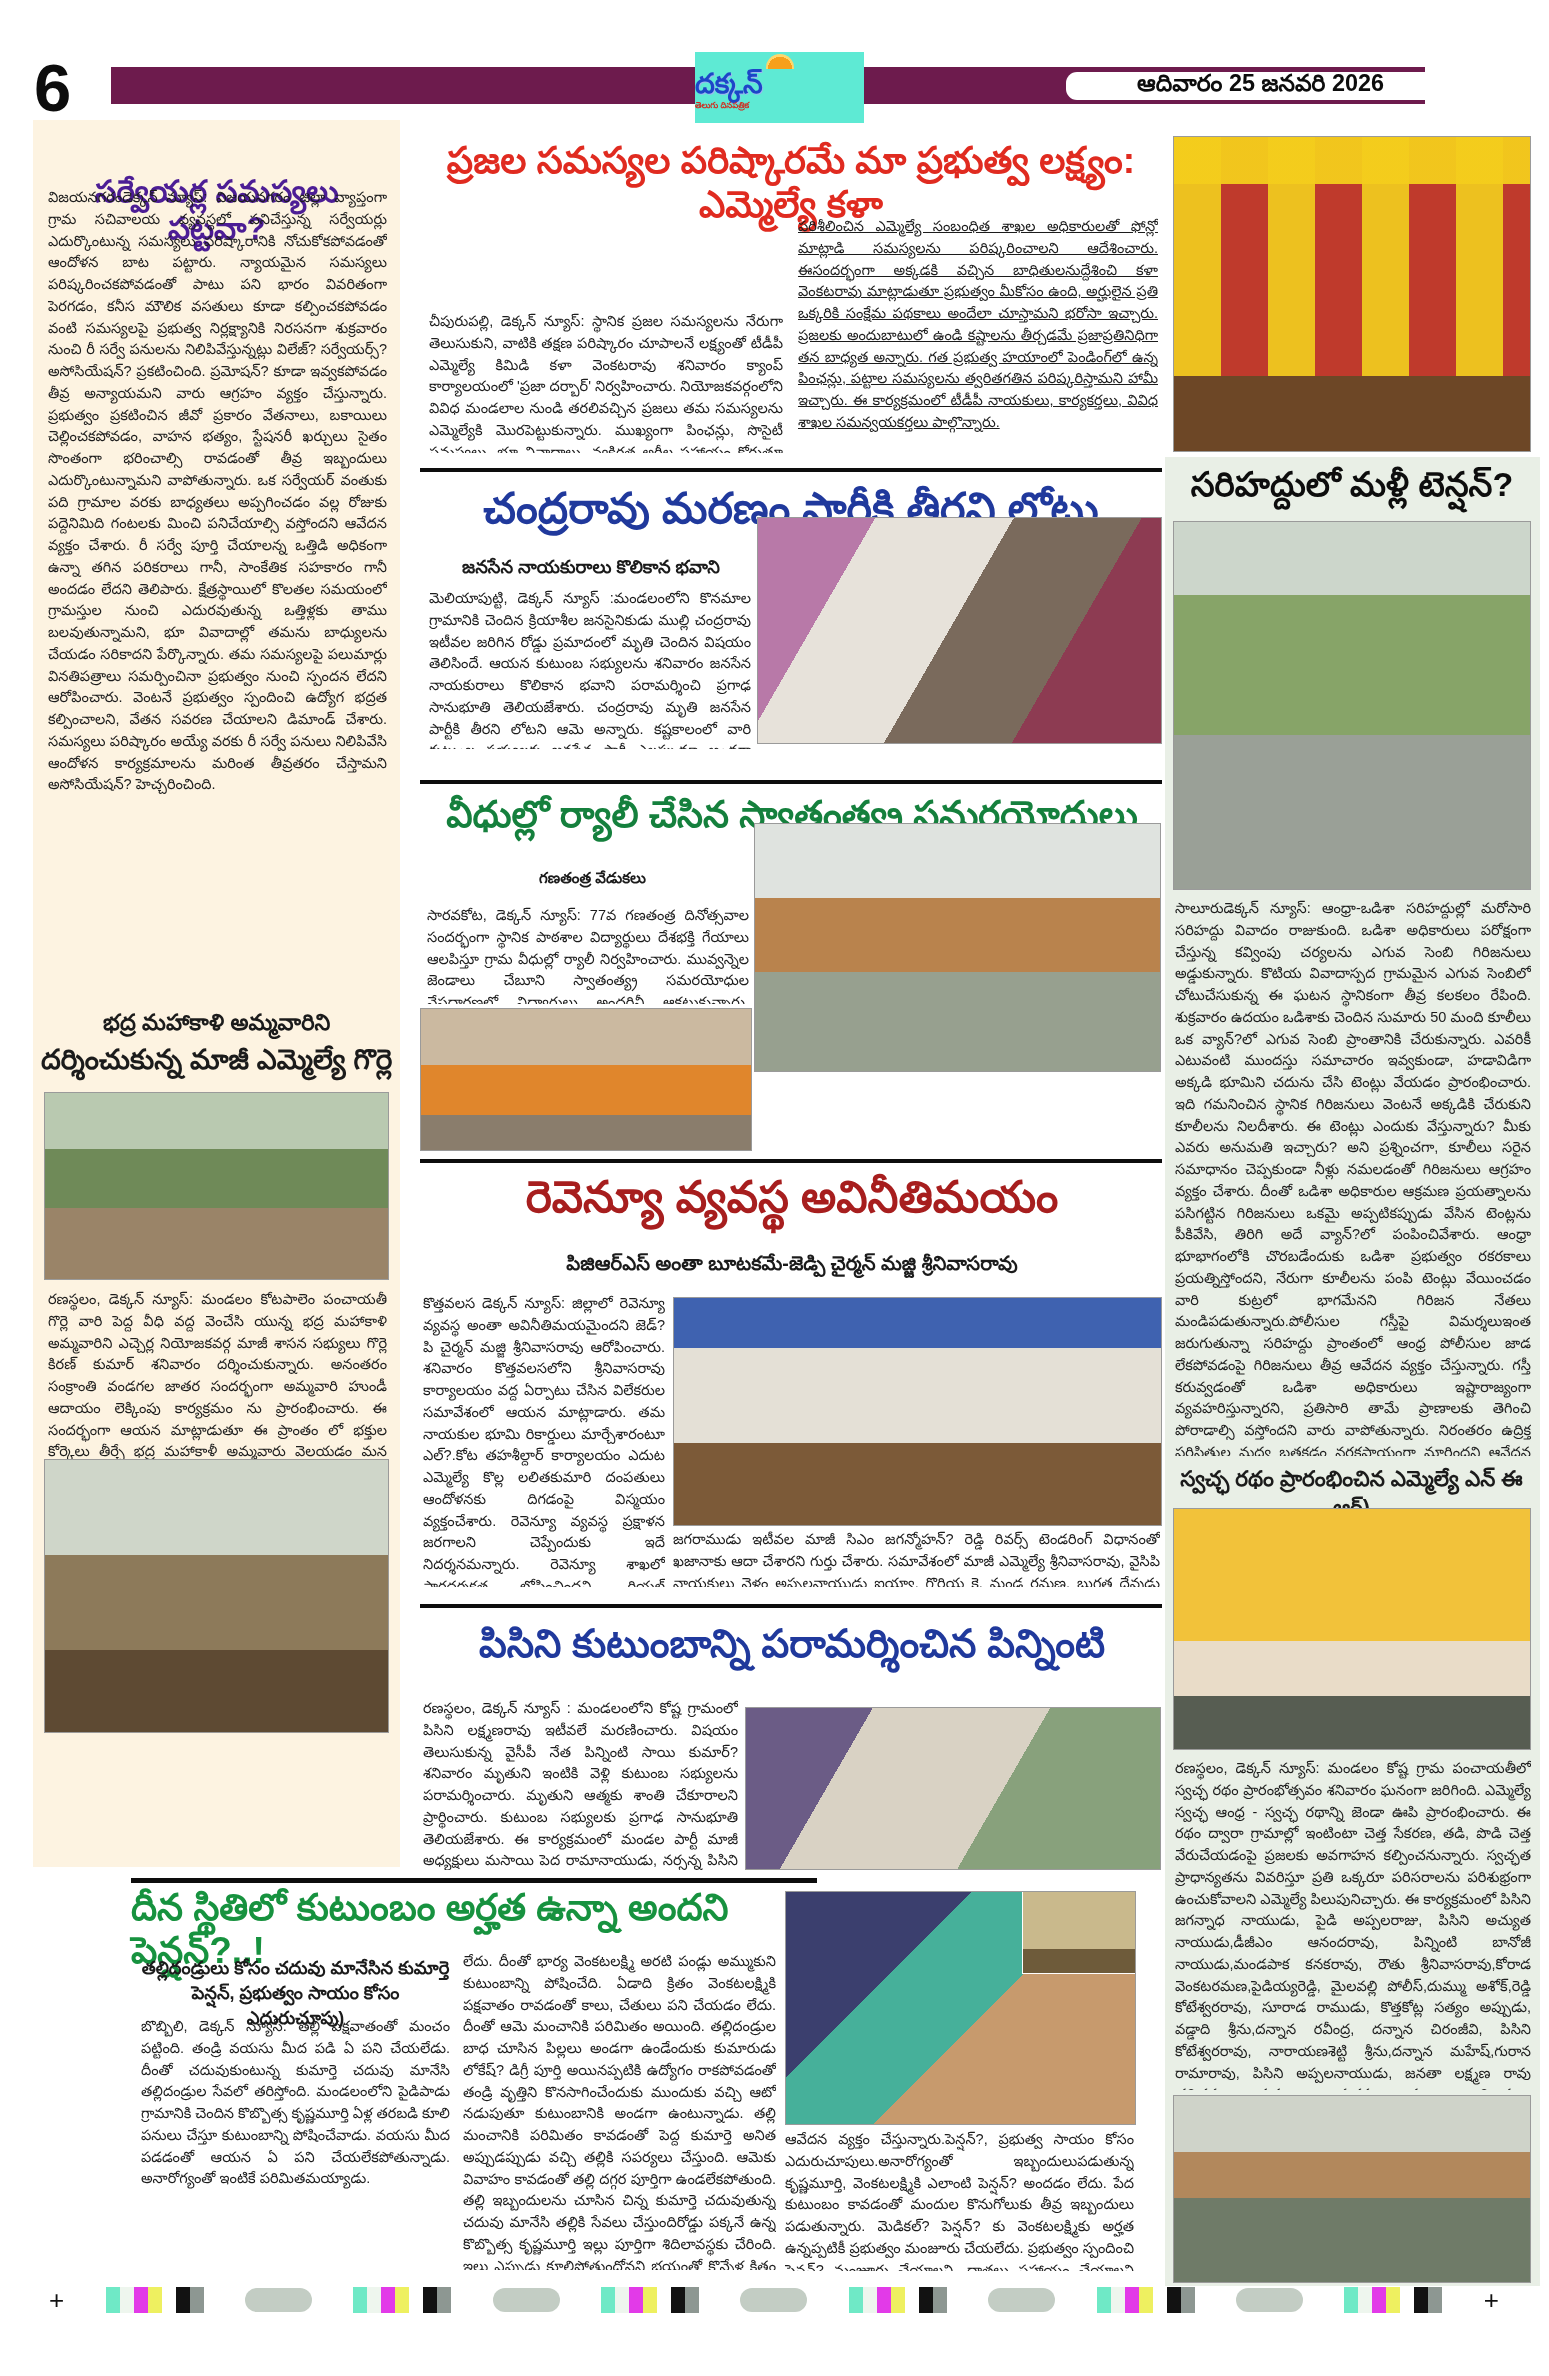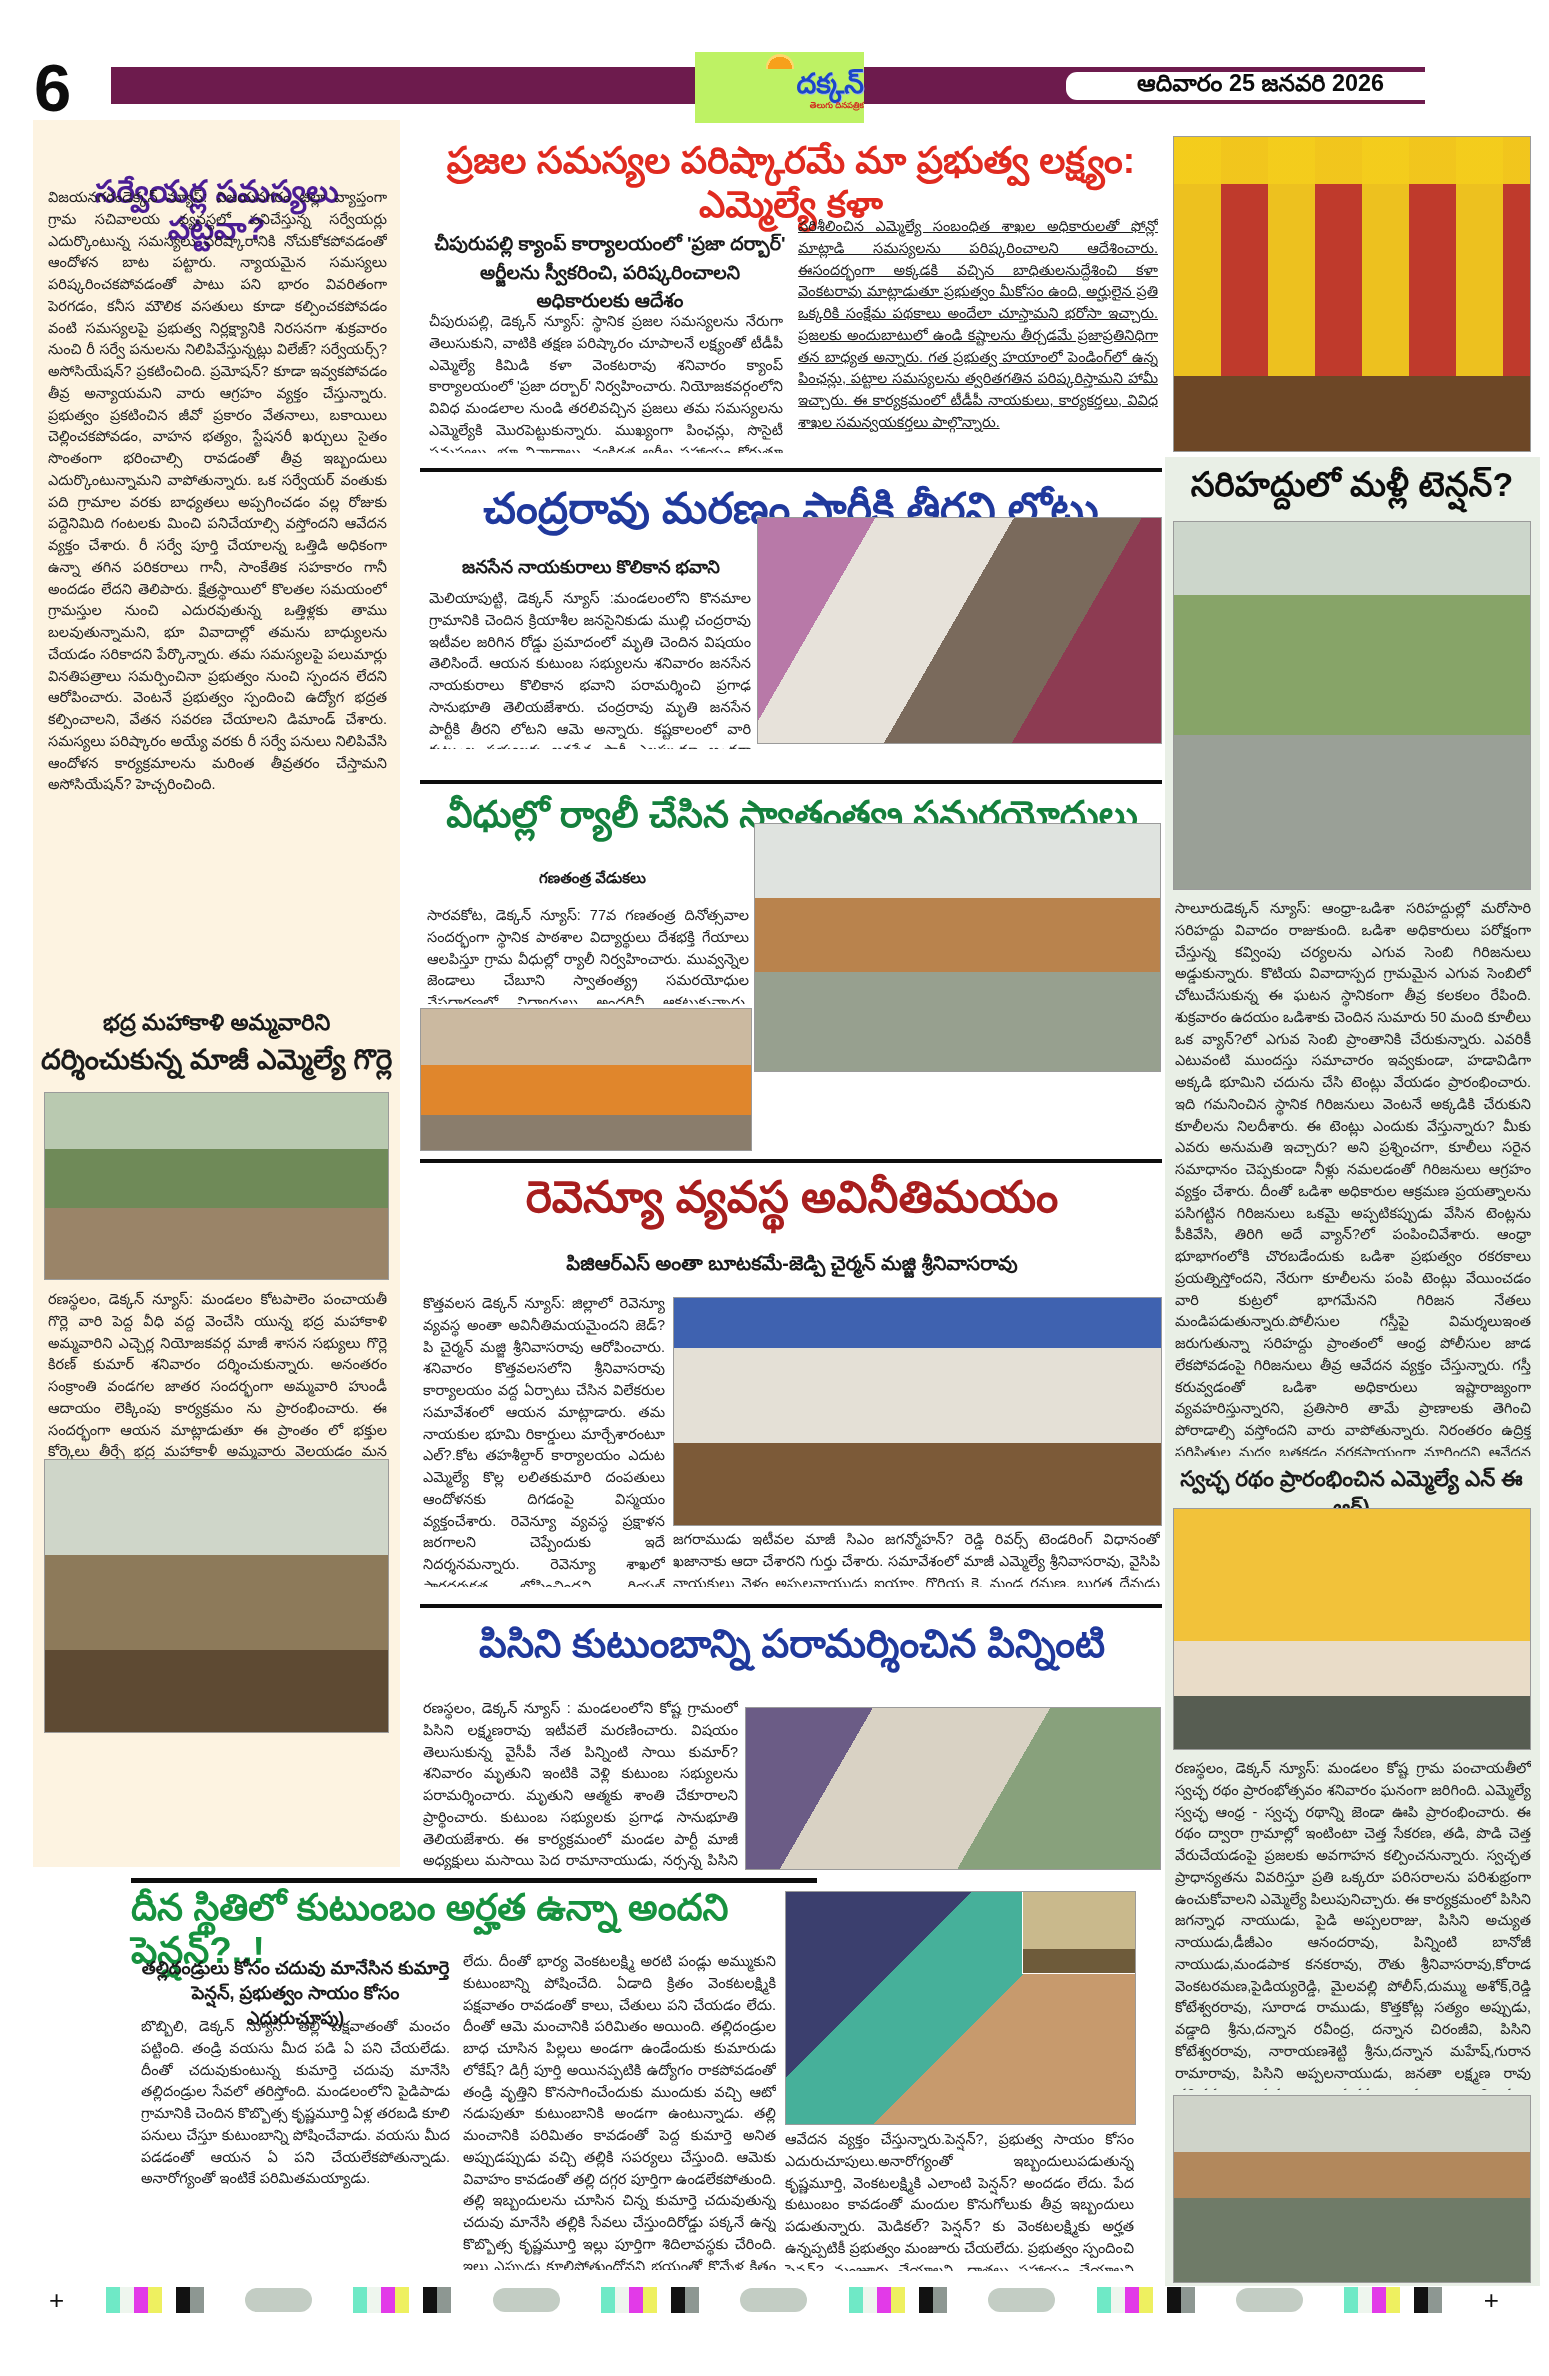--- a/index.html
+++ b/index.html
@@ -2,21 +2,21 @@
 <html style="font-size:15px"><head>
 <meta charset="utf-8">
 <style>
   html,body{margin:0;padding:0;background:#ffffff;}
   body{font-family:"Liberation Sans","DejaVu Sans",sans-serif;color:#1b1b1b;}
   #page{position:relative;width:1550px;height:2377px;background:#ffffff;overflow:hidden;}
 
   
   .pageno{position:absolute;left:34px;top:54px;font-size:67px;font-weight:bold;color:#0d0d0d;line-height:1;}
   .mastbar{position:absolute;left:111px;top:67px;width:1314px;height:37px;background:#6d1b4d;}
-  .logobox{position:absolute;left:695px;top:52px;width:169px;height:71px;background:#bef264;text-align:right;z-index:2;}
+  .logobox{position:absolute;left:695px;top:52px;width:169px;height:71px;background:#5eead4;text-align:left;z-index:2;}
   .sun{width:28px;height:15px;margin:1.9px auto 0;background:radial-gradient(circle at 50% 100%,#f7a01b 0 60%,#ffd76b 60% 100%);border-radius:14px 14px 0 0;}
   .logotext{font-size:28px;font-weight:bold;color:#1c46c8;line-height:1.1;text-shadow:0.9px 0.9px 0 #9db7f0;}
   .logotag{font-size:8.4px;color:#d22a1e;font-weight:bold;}
   .datebox{position:absolute;left:1066px;top:72px;width:389px;height:28px;background:#ffffff;z-index:2;
            display:flex;align-items:center;justify-content:center;font-size:23.4px;font-weight:bold;color:#0d0d0d;border-radius:11px;}
 
   
   .body-txt{font-size:14.5px;line-height:1.5;text-align:justify;color:#1c1c1c;overflow:hidden;word-break:break-word;}
   .rule{position:absolute;background:#0d0d0d;}
   .photo{position:absolute;border:0.9px solid #9a9a9a;overflow:hidden;}
@@ -151,24 +151,20 @@
     <span>పెన్షన్, ప్రభుత్వం సాయం కోసం ఎదురుచూపు)</span>
   </div>
   <div class="pen-c1 body-txt">బొబ్బిలి, డెక్కన్ న్యూస్: తల్లి పక్షవాతంతో మంచం పట్టింది. తండ్రి వయసు మీద పడి ఏ పని చేయలేడు. దీంతో చదువుకుంటున్న కుమార్తె చదువు మానేసి తల్లిదండ్రుల సేవలో తరిస్తోంది. మండలంలోని పైడిపాడు గ్రామానికి చెందిన కొబ్బొత్స కృష్ణమూర్తి ఏళ్ల తరబడి కూలి పనులు చేస్తూ కుటుంబాన్ని పోషించేవాడు. వయసు మీద పడడంతో ఆయన ఏ పని చేయలేకపోతున్నాడు. అనారోగ్యంతో ఇంటికే పరిమితమయ్యాడు.</div>
   <div class="pen-c2 body-txt">లేదు. దీంతో భార్య వెంకటలక్ష్మి అరటి పండ్లు అమ్ముకుని కుటుంబాన్ని పోషించేది. ఏడాది క్రితం వెంకటలక్ష్మికి పక్షవాతం రావడంతో కాలు, చేతులు పని చేయడం లేదు. దీంతో ఆమె మంచానికి పరిమితం అయింది. తల్లిదండ్రుల బాధ చూసిన పిల్లలు అండగా ఉండేందుకు కుమారుడు లోకేష్? డిగ్రీ పూర్తి అయినప్పటికి ఉద్యోగం రాకపోవడంతో తండ్రి వృత్తిని కొనసాగించేందుకు ముందుకు వచ్చి ఆటో నడుపుతూ కుటుంబానికి అండగా ఉంటున్నాడు. తల్లి మంచానికి పరిమితం కావడంతో పెద్ద కుమార్తె అనిత అప్పుడప్పుడు వచ్చి తల్లికి సపర్యలు చేస్తుంది. ఆమెకు వివాహం కావడంతో తల్లి దగ్గర పూర్తిగా ఉండలేకపోతుంది. తల్లి ఇబ్బందులను చూసిన చిన్న కుమార్తె చదువుతున్న చదువు మానేసి తల్లికి సేవలు చేస్తుందిరోడ్డు పక్కనే ఉన్న కొబ్బొత్స కృష్ణమూర్తి ఇల్లు పూర్తిగా శిదిలావస్థకు చేరింది. ఇల్లు ఎప్పుడు కూలిపోతుందోనని భయంతో కొన్నేళ్ల క్రితం ఇల్లు ఖాళీ చేసి ఇంటి ముందు రోడ్డు పక్కన సాగునీటి కాలువ గట్టుపై పూరిపాక వేసుకుని నివాసం ఉంటున్నారు. వర్షాలు కురిసినా, గాలులు వీచినా భయంతో ఆ పూరింట్లో నివాసం ఉంటున్నామని వారంతా</div>
   <div class="photo ph-feed">
     <div class="inset"></div>
   </div>
   <div class="pen-c3 body-txt">ఆవేదన వ్యక్తం చేస్తున్నారు.పెన్షన్?, ప్రభుత్వ సాయం కోసం ఎదురుచూపులు.అనారోగ్యంతో ఇబ్బందులుపడుతున్న కృష్ణమూర్తి, వెంకటలక్ష్మికి ఎలాంటి పెన్షన్? అందడం లేదు. పేద కుటుంబం కావడంతో మందుల కొనుగోలుకు తీవ్ర ఇబ్బందులు పడుతున్నారు. మెడికల్? పెన్షన్? కు వెంకటలక్ష్మికు అర్హత ఉన్నప్పటికీ ప్రభుత్వం మంజూరు చేయలేదు. ప్రభుత్వం స్పందించి పెన్షన్? మంజూరు చేయాలని, దాతలు సహాయం చేయాలని వలువురు కోరుతున్నారు.</div>
 
   <div class="a-h-red">ప్రజల సమస్యల పరిష్కారమే మా ప్రభుత్వ లక్ష్యం: ఎమ్మెల్యే కళా</div>
-  <div class="a-sub">
-    <span>చీపురుపల్లి క్యాంప్ కార్యాలయంలో 'ప్రజా దర్బార్'</span><br>
-    <span>అర్జీలను స్వీకరించి, పరిష్కరించాలని అధికారులకు ఆదేశం</span>
-  </div>
   <div class="a-c1 body-txt">చీపురుపల్లి, డెక్కన్ న్యూస్: స్థానిక ప్రజల సమస్యలను నేరుగా తెలుసుకుని, వాటికి తక్షణ పరిష్కారం చూపాలనే లక్ష్యంతో టీడీపీ ఎమ్మెల్యే కిమిడి కళా వెంకటరావు శనివారం క్యాంప్ కార్యాలయంలో 'ప్రజా దర్బార్' నిర్వహించారు. నియోజకవర్గంలోని వివిధ మండలాల నుండి తరలివచ్చిన ప్రజలు తమ సమస్యలను ఎమ్మెల్యేకి మొరపెట్టుకున్నారు. ముఖ్యంగా పింఛన్లు, సొసైటీ సమస్యలు, భూ వివాదాలు, వ్యక్తిగత అర్జీల సహాయం కోరుతూ ప్రజలు పెద్ద ఎత్తున అర్జీలు సమర్పించారు. వచ్చిన ప్రతి అర్జీని క్షుణ్ణంగా</div>
   <div class="a-c2 body-txt">పరిశీలించిన ఎమ్మెల్యే సంబంధిత శాఖల అధికారులతో ఫోన్లో మాట్లాడి సమస్యలను పరిష్కరించాలని ఆదేశించారు. ఈసందర్భంగా అక్కడకి వచ్చిన బాధితులనుద్దేశించి కళా వెంకటరావు మాట్లాడుతూ ప్రభుత్వం మీకోసం ఉంది, అర్హులైన ప్రతి ఒక్కరికి సంక్షేమ పథకాలు అందేలా చూస్తామని భరోసా ఇచ్చారు. ప్రజలకు అందుబాటులో ఉండి కష్టాలను తీర్చడమే ప్రజాప్రతినిధిగా తన బాధ్యత అన్నారు. గత ప్రభుత్వ హయాంలో పెండింగ్‌లో ఉన్న పింఛన్లు, పట్టాల సమస్యలను త్వరితగతిన పరిష్కరిస్తామని హామీ ఇచ్చారు. ఈ కార్యక్రమంలో టీడీపీ నాయకులు, కార్యకర్తలు, వివిధ శాఖల సమన్వయకర్తలు పాల్గొన్నారు.</div>
   <div class="photo ph-tdp"></div>
   <div class="rule rule-a"></div>
 
   <div class="b-h">చంద్రరావు మరణం పార్టీకి తీరని లోటు</div>
   <div class="b-sub">జనసేన నాయకురాలు కొలికాన భవాని</div>
   <div class="b-body body-txt">మెలియాపుట్టి, డెక్కన్ న్యూస్ :మండలంలోని కొనమాల గ్రామానికి చెందిన క్రియాశీల జనసైనికుడు ముల్లి చంద్రరావు ఇటీవల జరిగిన రోడ్డు ప్రమాదంలో మృతి చెందిన విషయం తెలిసిందే. ఆయన కుటుంబ సభ్యులను శనివారం జనసేన నాయకురాలు కొలికాన భవాని పరామర్శించి ప్రగాఢ సానుభూతి తెలియజేశారు. చంద్రరావు మృతి జనసేన పార్టీకి తీరని లోటని ఆమె అన్నారు. కష్టకాలంలో వారి కుటుంబ సభ్యులకు జనసేన పార్టీ ఎల్లప్పుడూ అండగా ఉంటుందని హామీ ఇచ్చారు. ఈ కార్యక్రమంలో జనసేన పార్టీ నాయకులు తదితరులు ఉన్నారు.</div>
   <div class="photo ph-mourn"></div>
   <div class="rule rule-b"></div>

